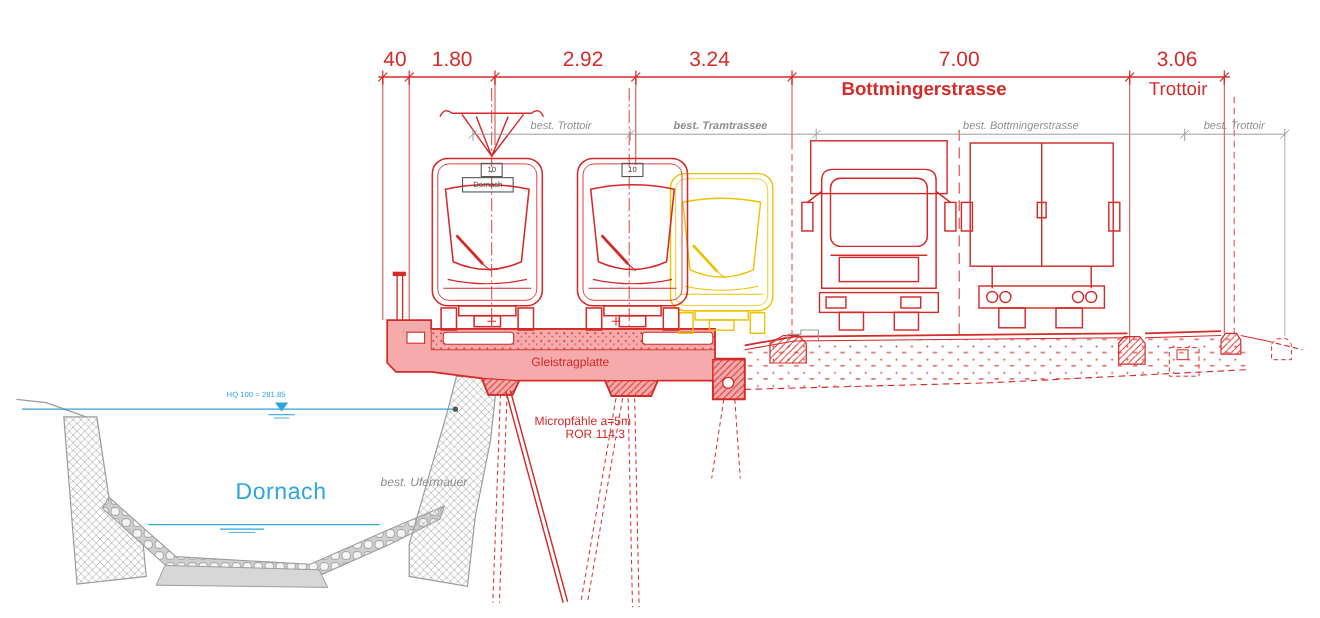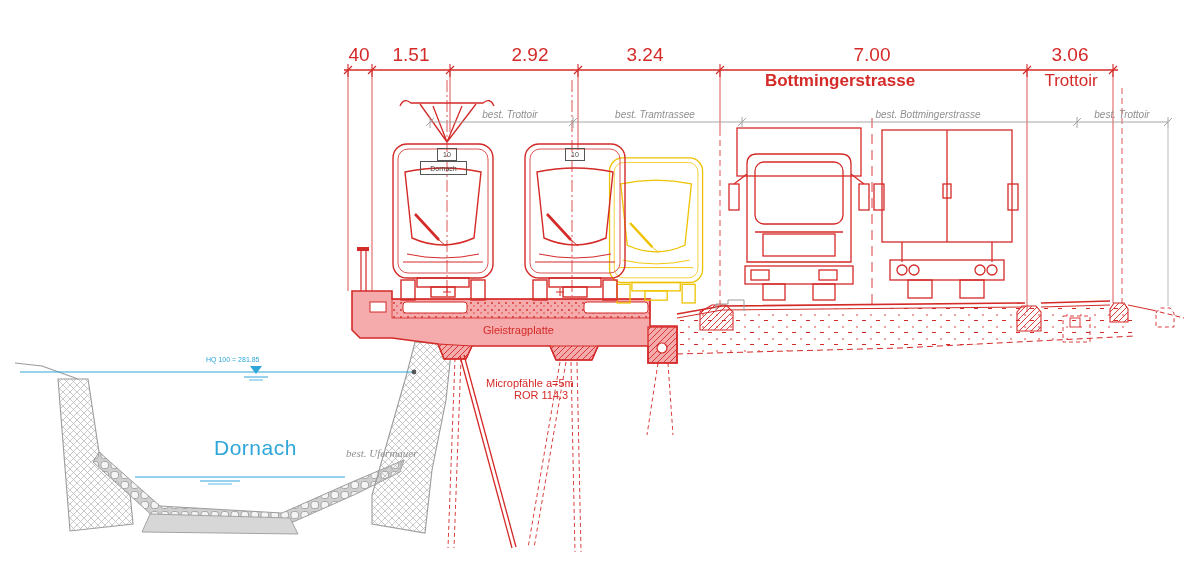--- a/index.html
+++ b/index.html
@@ -196,38 +196,38 @@
       <path d="M573,117 V128 M569,126 L577,118"></path>
       <path d="M742,117 V128 M738,126 L746,118"></path>
       <path d="M1077,117 V128 M1073,126 L1081,118"></path>
       <path d="M1168,117 V128 M1164,126 L1172,118"></path>
     </g>
     <line x1="1168" y1="128" x2="1168" y2="306" stroke-width="0.7"></line>
   </g>
 </svg>
 
 <div class="lbl dimnum" style="left:359px;top:45px;">40</div>
-<div class="lbl dimnum" style="left:411px;top:45px;">1.51</div>
+<div class="lbl dimnum" style="left:411px;top:45px;">1.80</div>
 <div class="lbl dimnum" style="left:530px;top:45px;">2.92</div>
 <div class="lbl dimnum" style="left:645px;top:45px;text-align:center;">3.24</div>
 <div class="lbl dimnum" style="left:872px;top:45px;">7.00</div>
 <div class="lbl dimnum" style="left:1070px;top:45px;">3.06</div>
 
 <div class="lbl street" style="left:840px;top:72px;font-weight:bold;">Bottmingerstrasse</div>
 <div class="lbl street" style="left:1071px;top:72px;">Trottoir</div>
 
 <div class="lbl bestlbl" style="left:510px;top:110px;">best. Trottoir</div>
-<div class="lbl bestlbl" style="left:655px;top:110px;">best. Tramtrassee</div>
+<div class="lbl bestlbl" style="left:655px;top:110px;font-weight:bold;">best. Tramtrassee</div>
 <div class="lbl bestlbl" style="left:912px;top:110px;padding-left:32px;">best. Bottmingerstrasse</div>
 <div class="lbl bestlbl" style="left:1122px;top:110px;">best. Trottoir</div>
 
 <div class="lbl redsmall" style="left:483px;top:325px;">Gleistragplatte</div>
 <div class="lbl redsmall" style="left:486px;top:378px;">Micropfähle a=5m</div>
 <div class="lbl redsmall" style="left:514px;top:390px;">ROR 114.3</div>
-<div class="lbl graysmall" style="left:346px;top:448px;font-family:Liberation Serif, serif;">best. Ufermauer</div>
+<div class="lbl graysmall" style="left:346px;top:434px;">best. Ufermauer</div>
 
 <div class="lbl river-name" style="left:214px;top:437px;">Dornach</div>
 <div class="lbl hq" style="left:206px;top:356px;">HQ 100 = 281.85</div>
 
 <div class="signbox" style="left:437px;top:148px;width:18px;height:11px;">10</div>
 <div class="signbox" style="left:420px;top:161px;width:45px;height:12px;">Dornach</div>
 <div class="signbox" style="left:565px;top:148px;width:18px;height:11px;">10</div>
 
 </div>
 

